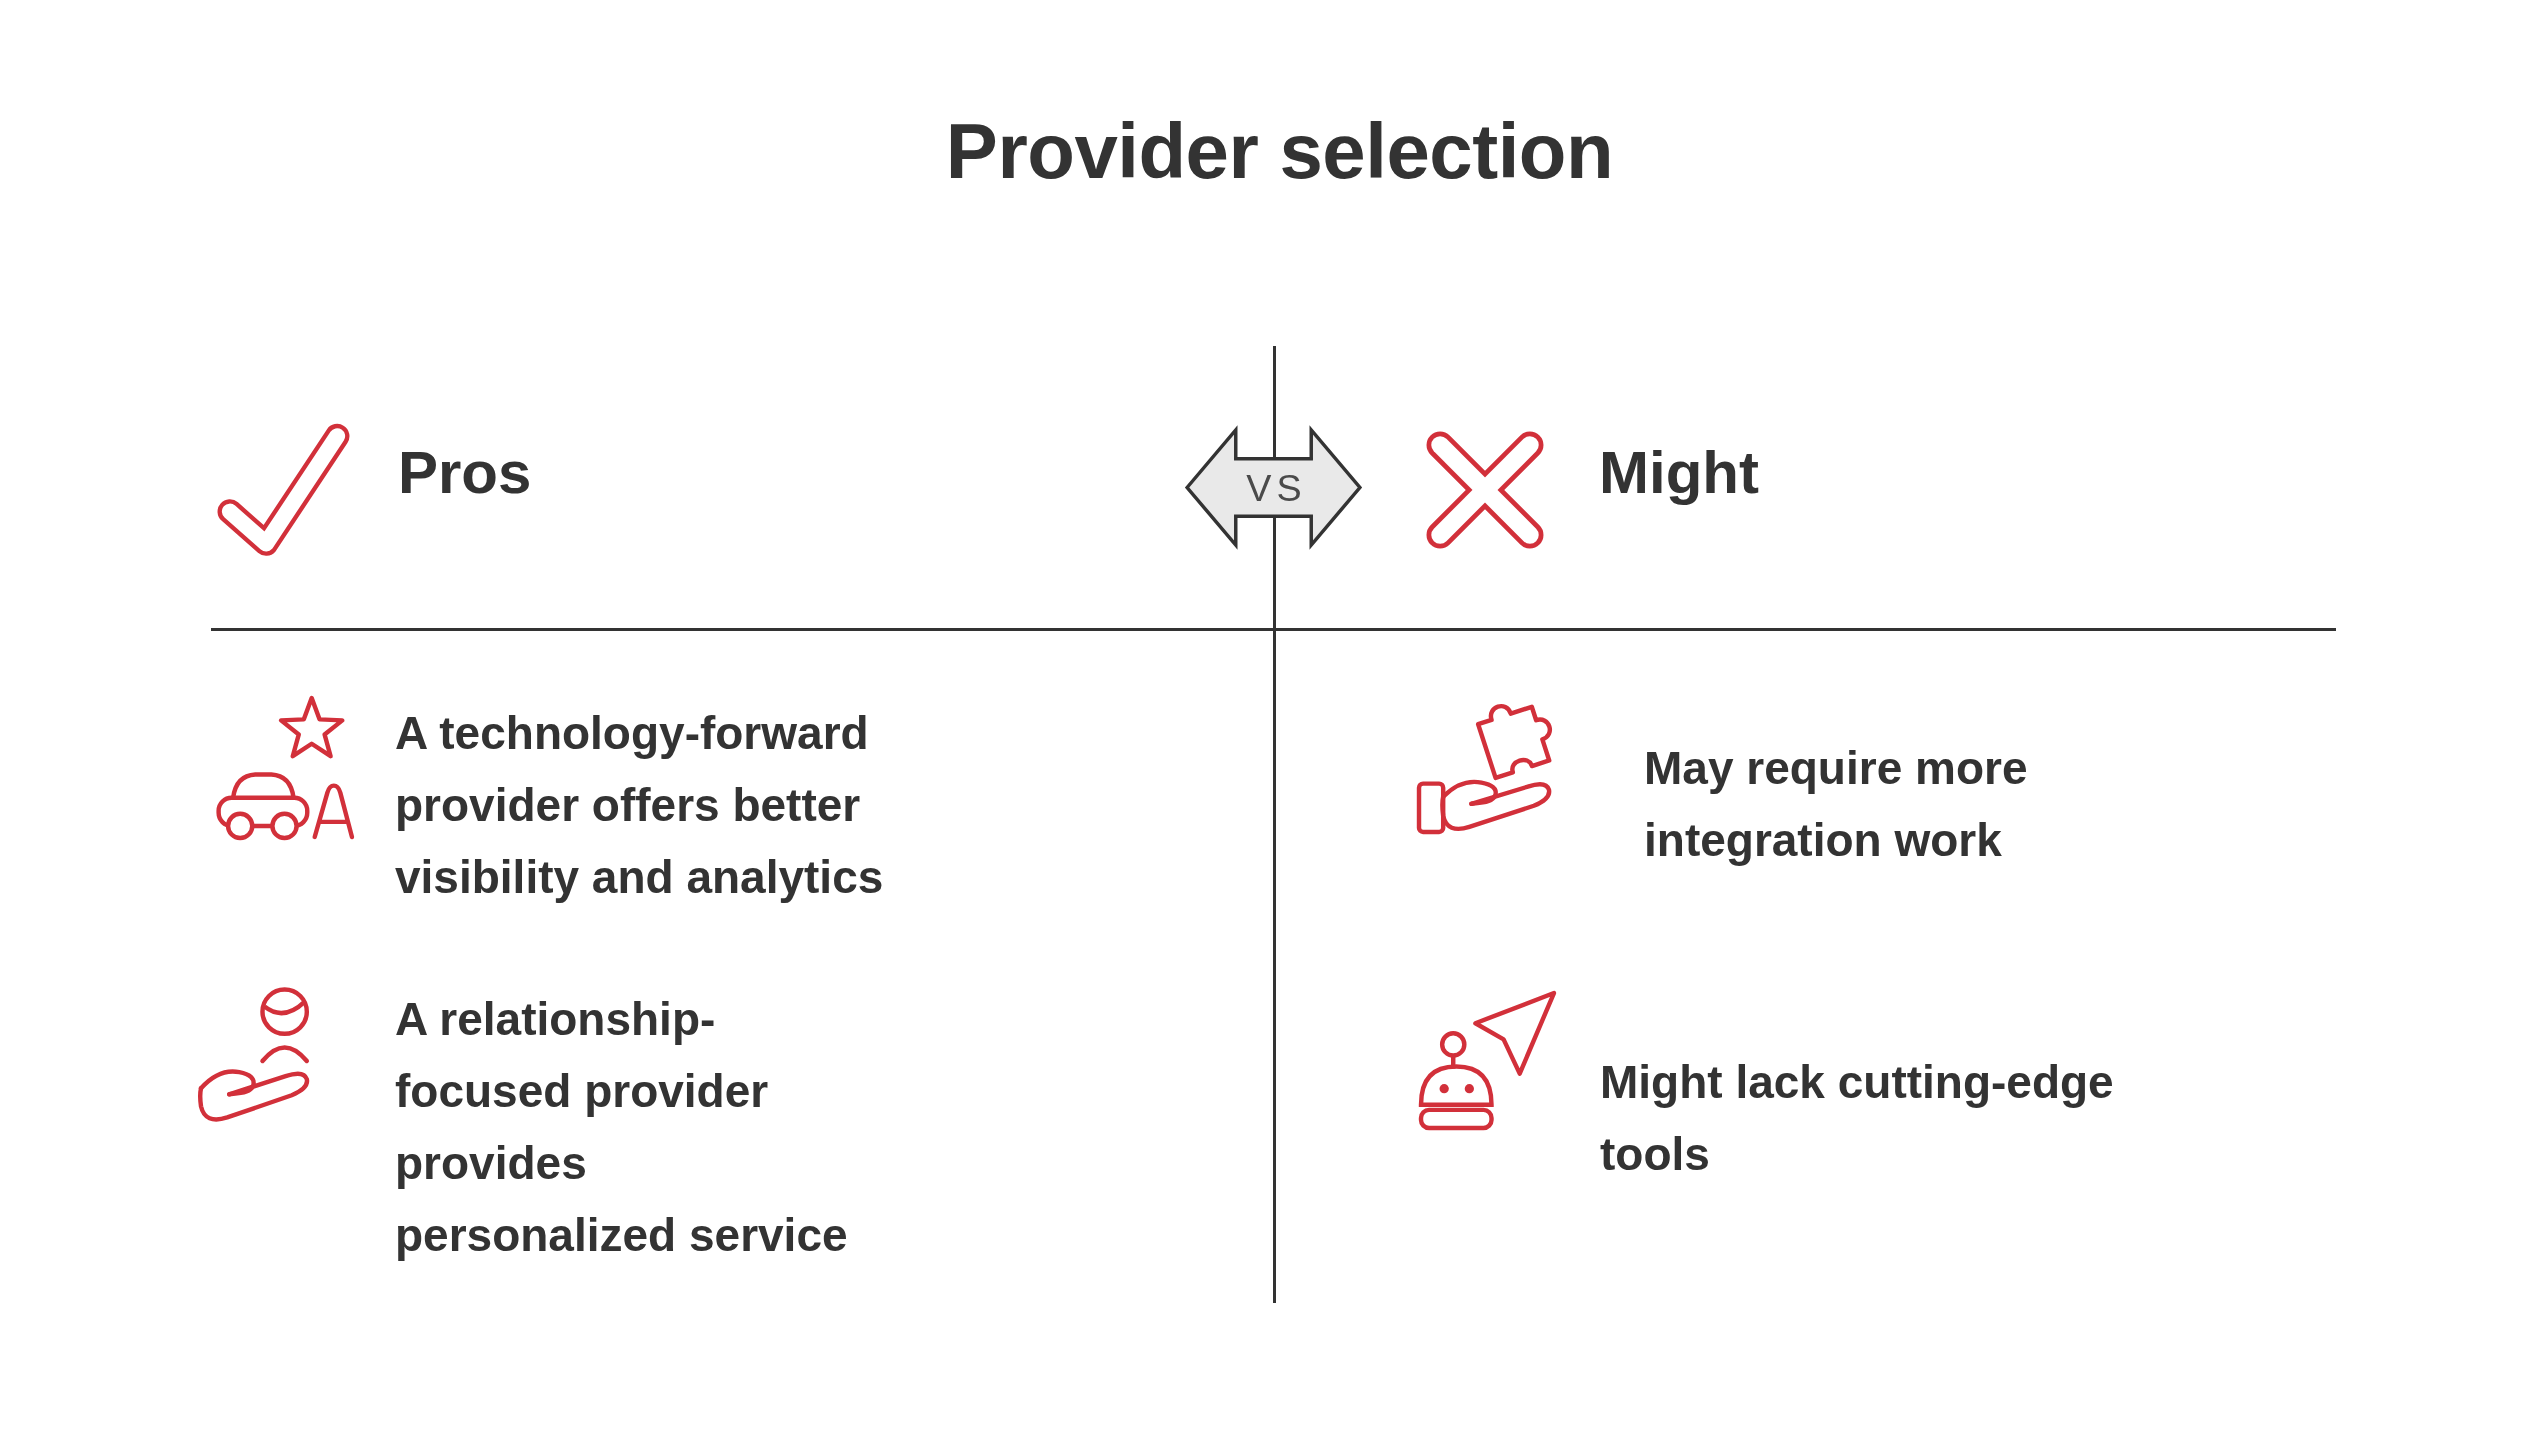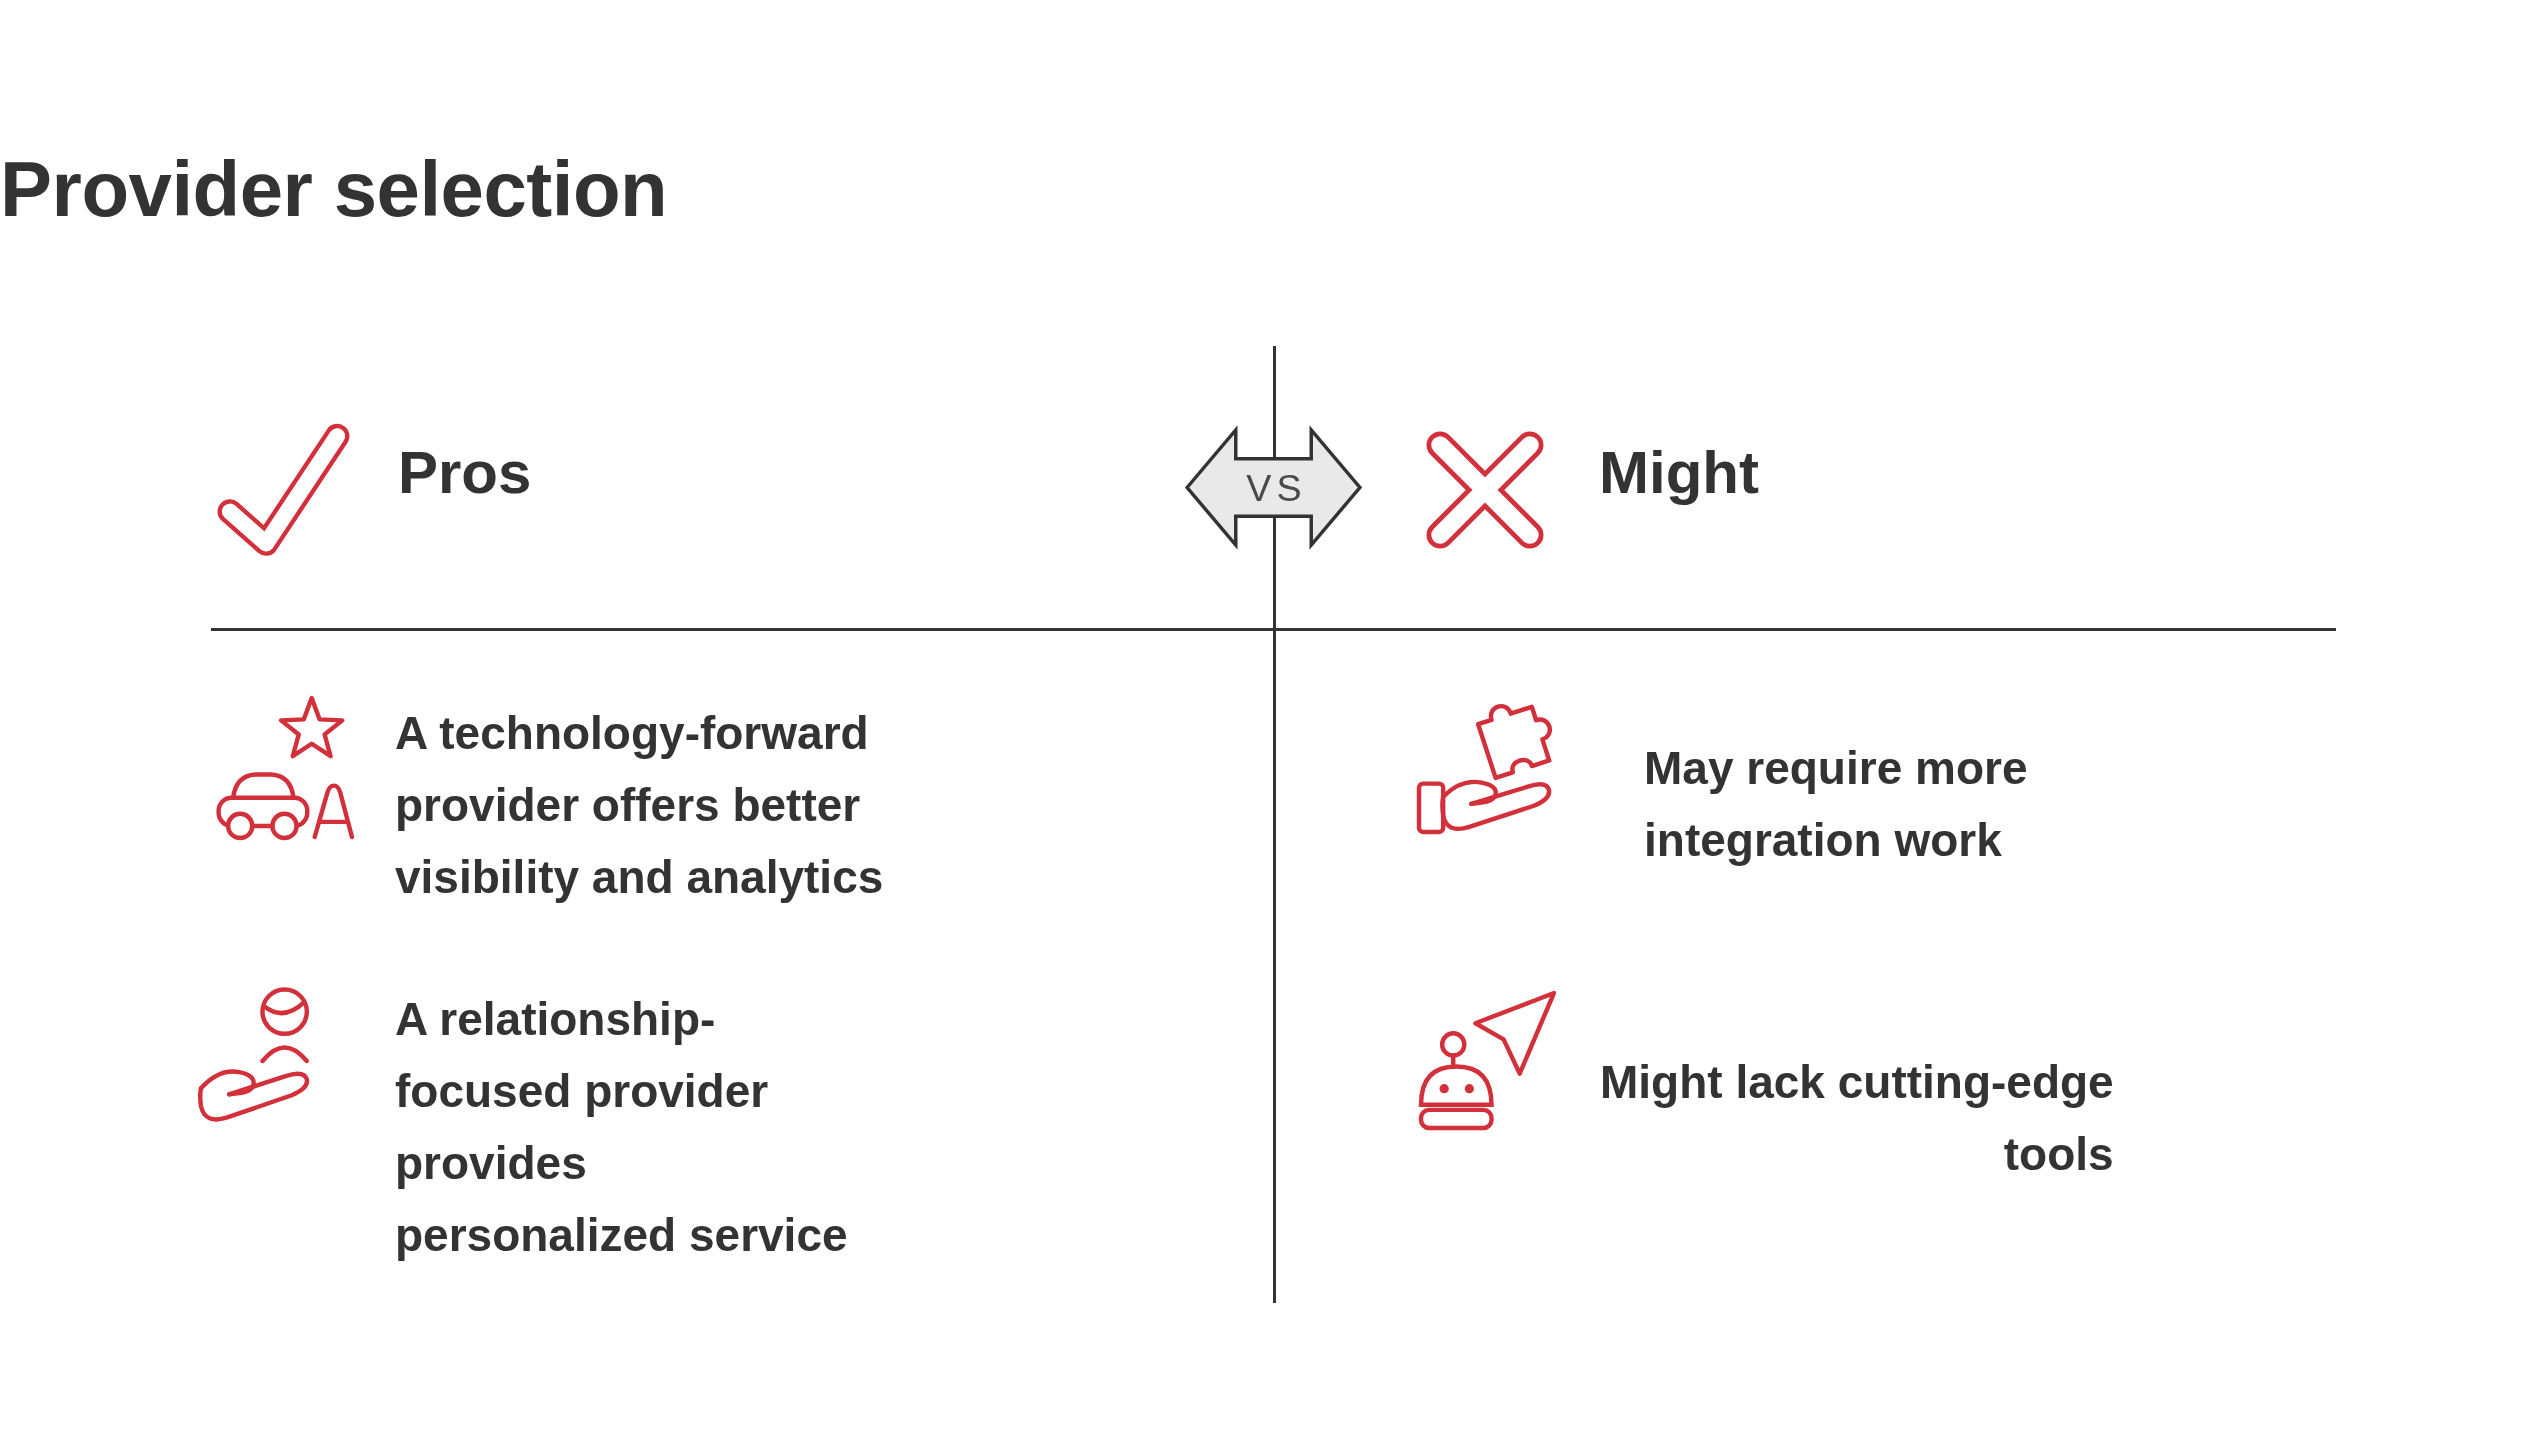--- a/index.html
+++ b/index.html
@@ -17,26 +17,26 @@
   }
   .canvas{
     position:relative;
     width:2547px;
     height:1452px;
     background:#ffffff;
     overflow:hidden;
   }
   .abs{position:absolute;}
   .title{
-    left:0;right:0;top:108px;
+    left:12px;right:0;top:108px;
+    text-align:center;
     font-size:78px;
     font-weight:600;
     line-height:86px;
     letter-spacing:-0.5px;
-    margin-top:38px;
   }
   .divider-h{
     left:211px;top:628px;
     width:2125px;height:3px;
     background:var(--line);
   }
   .divider-v{
     left:1273px;top:346px;
     width:3px;height:957px;
     background:var(--line);
@@ -140,17 +140,17 @@
     <svg width="141" height="141" viewBox="0 0 70 70">
       <path class="stroke-red" stroke-linejoin="round" d="M28 17 L67 2 L50 42 L42 25 Z"></path>
       <circle class="stroke-red" cx="17" cy="27.5" r="5.5"></circle>
       <path class="stroke-red" d="M17 33 L17 39.5"></path>
       <path class="stroke-red" d="M1 57.5 Q1 38.5 18.5 38.5 Q36 38.5 36 57.5 Z"></path>
       <rect class="stroke-red" x="1" y="60" width="35" height="9" rx="4"></rect>
       <circle class="fill-red" cx="12.5" cy="49.5" r="2.3"></circle>
       <circle class="fill-red" cx="25" cy="49.5" r="2.3"></circle>
     </svg>
   </span>
-  <div class="abs item-text" style="left:1600px;top:1046px;text-align:right;">Might lack cutting-edge
+  <div class="abs item-text" style="left:1600px;top:1046px;">Might lack cutting-edge
 tools</div>
 
 </div>
 
 
 </body></html>

